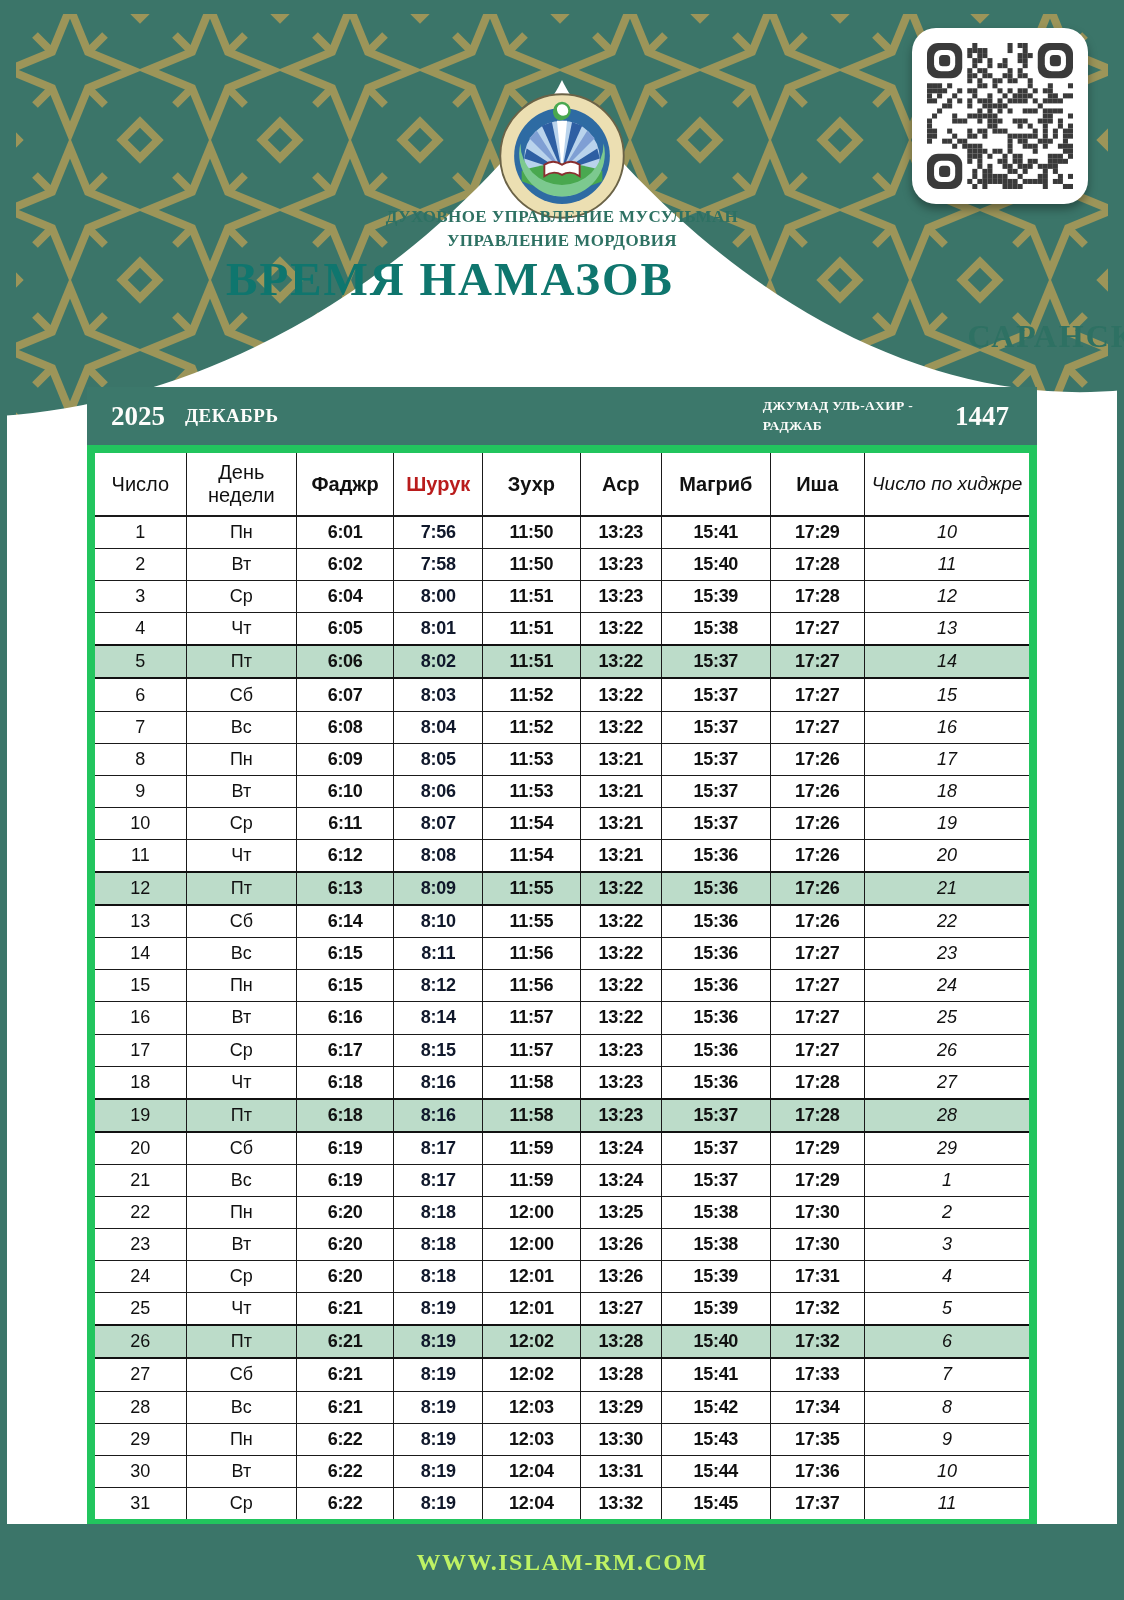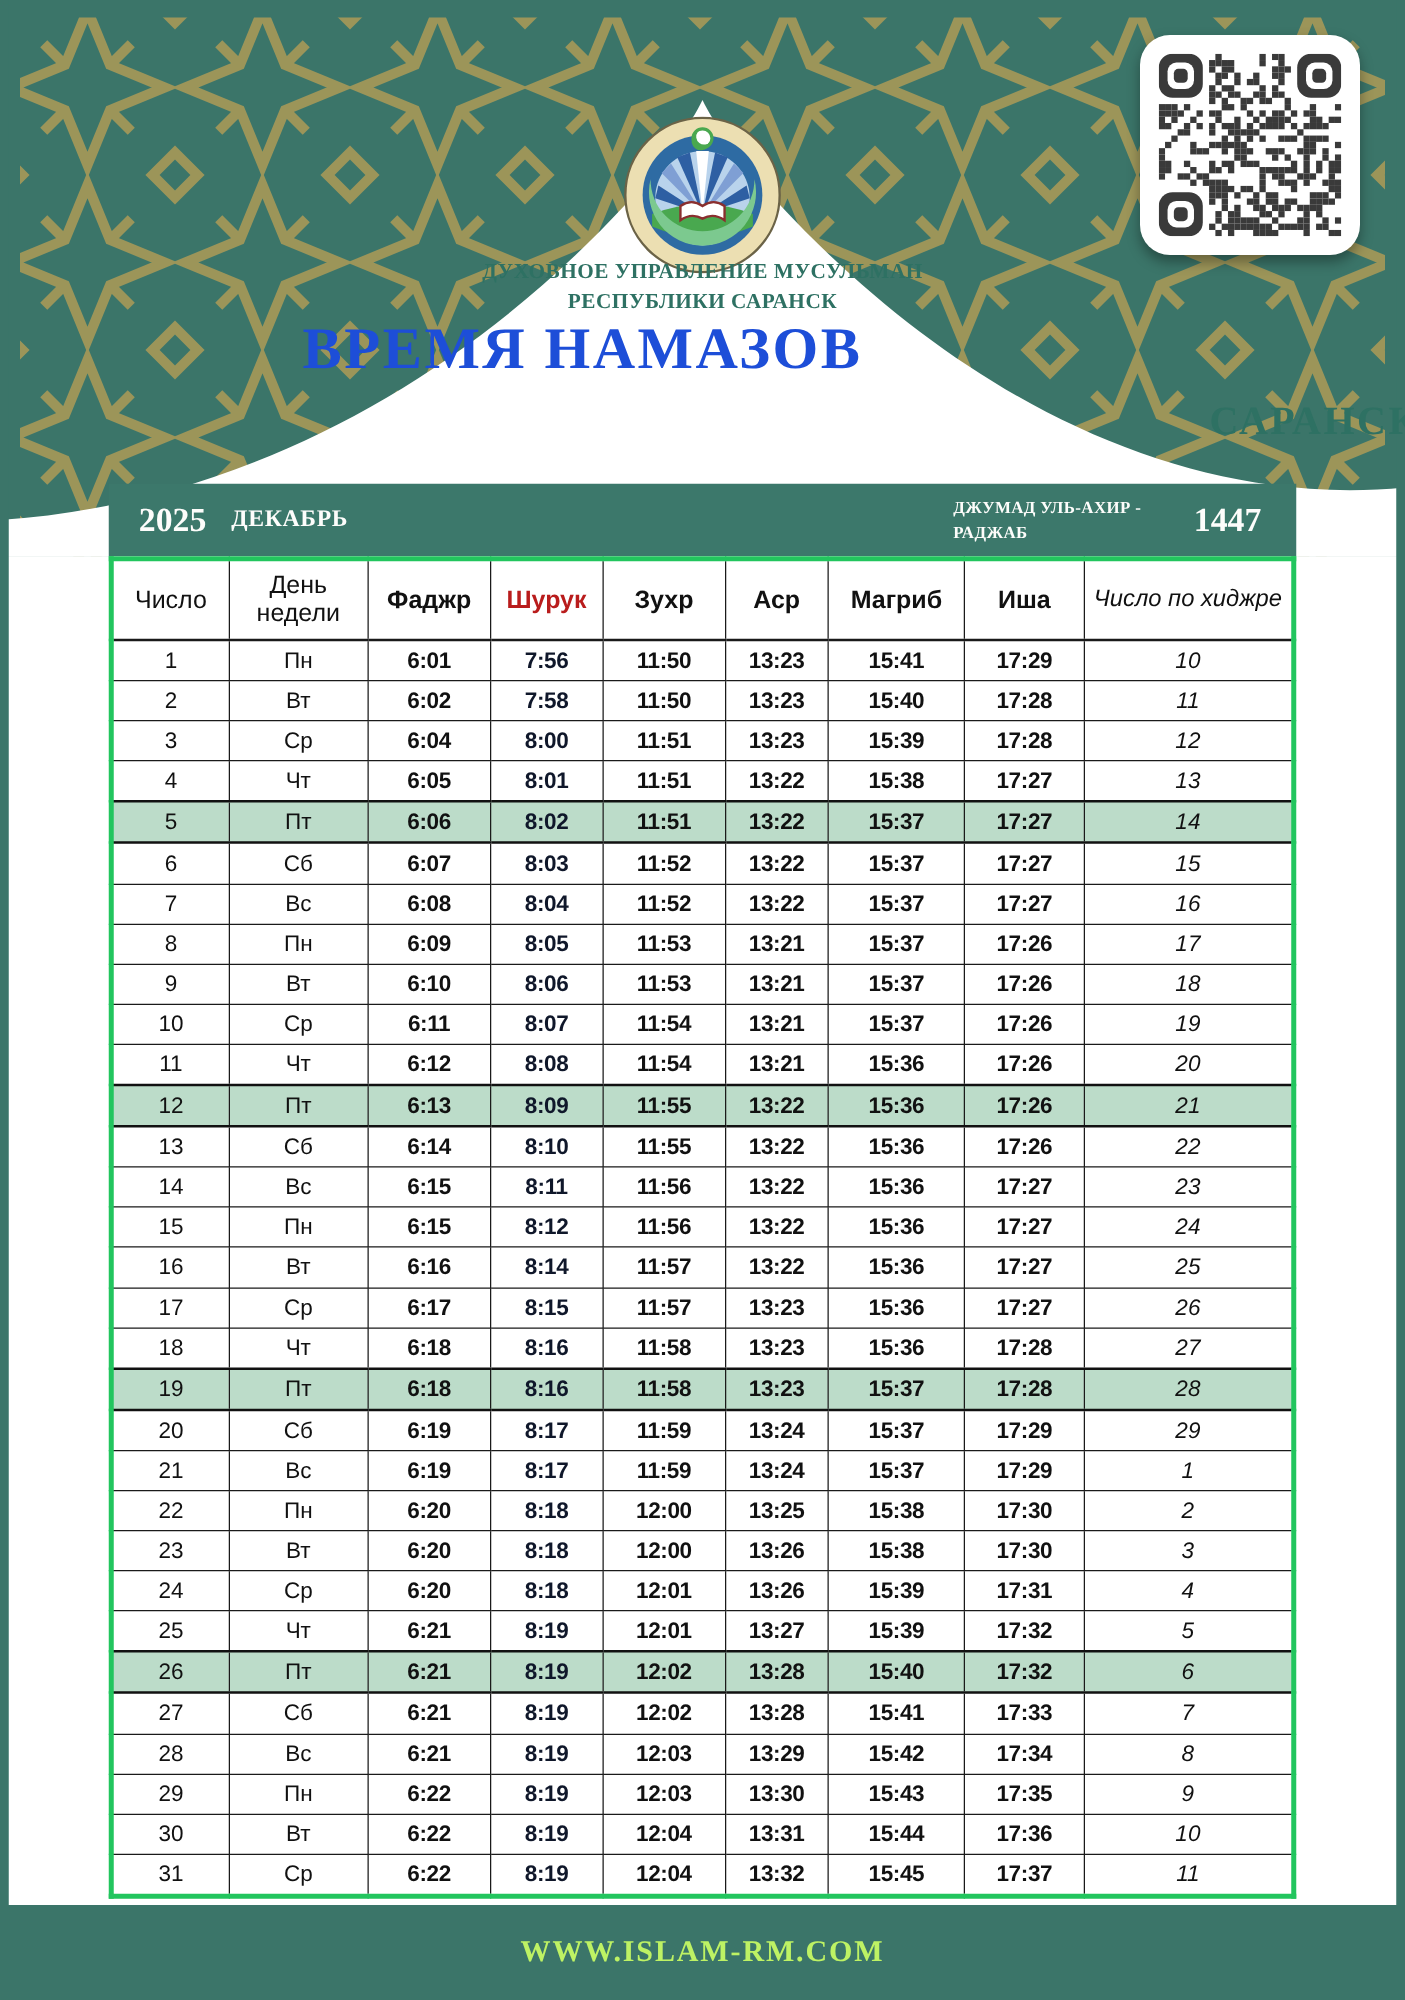--- a/index.html
+++ b/index.html
@@ -12,22 +12,22 @@
   .edge.left{left:0}.edge.right{right:0}
 
   
   .hdr{position:absolute;top:0;left:0;width:1124px;height:445px;z-index:1;}
   .hdr svg{display:block}
   .logo{position:absolute;top:93px;left:499px;width:126px;height:126px;z-index:4;}
   .org{position:absolute;left:0;width:1124px;text-align:center;z-index:4;
        font-family:"Liberation Serif",serif;font-weight:bold;color:#2e7163;}
   .org1{top:207px;font-size:17px;letter-spacing:.4px;}
   .org2{top:231px;font-size:17px;letter-spacing:.4px;}
-  .title{position:absolute;top:252px;left:16px;width:900px;text-align:center;z-index:4;
-       font-family:"Liberation Serif",serif;font-weight:bold;color:#1d4ed8;
+  .title{position:absolute;top:252px;left:0;width:900px;text-align:center;z-index:4;
+       font-family:"Liberation Serif",serif;font-weight:bold;color:#0f766e;
        font-size:47px;letter-spacing:2px;}
   .city{position:absolute;top:318px;left:12px;width:1124px;text-align:right;z-index:4;
        font-family:"Liberation Serif",serif;font-weight:bold;color:#2e7163;
        font-size:32px;letter-spacing:2px;}
 
   
   .qr-tile{position:absolute;top:28px;right:36px;width:176px;height:176px;z-index:5;
        background:#fff;border-radius:24px;box-shadow:0 5px 10px rgba(0,0,0,.35);
        display:flex;align-items:center;justify-content:center;}
   .qr-tile svg{width:146px;height:146px;}
@@ -35,21 +35,21 @@
   
   .cal{position:absolute;left:87px;top:387px;width:950px;z-index:4;}
   .band{background:#3c786b;color:#fdfdfb;height:58px;display:flex;align-items:center;
        font-family:"Liberation Serif",serif;font-weight:bold;}
   .band .year{font-size:27px;margin-left:24px;}
   .band .month{font-size:19px;margin-left:20px;letter-spacing:.5px;flex:1;}
   .band .hijri-months{font-size:13.5px;line-height:1.45;text-align:left;letter-spacing:.3px;}
   .band .hijri-year{font-size:27px;margin-left:42px;margin-right:28px;}
 
   table.pt{border-collapse:collapse;width:950px;table-layout:fixed;
-       border:4px solid #22c55e;background:#fff;}
+       border:8px solid #22c55e;background:#fff;}
   .pt th,.pt td{border-right:1px solid #1a1a1a;border-bottom:1px solid #1a1a1a;
        text-align:center;vertical-align:middle;padding:0;color:#111;}
   .pt th{height:62px;font-size:20px;font-weight:normal;line-height:1.15;background:#fff;
        border-bottom:2px solid #1a1a1a;}
   .pt th.time{font-weight:bold;}
   .pt th.shuruk{color:#b91c1c;}
   .pt th.hijri{font-style:italic;font-size:19px;}
   .pt td{height:31.1px;font-size:18px;}
   .pt td.plain{font-weight:normal;}
   .pt td.time{font-weight:bold;letter-spacing:-.3px;}
@@ -431,21 +431,21 @@
         <rect x="17" y="28" width="1" height="1"></rect>
         <rect x="18" y="28" width="1" height="1"></rect>
         <rect x="23" y="28" width="1" height="1"></rect>
         <rect x="27" y="28" width="1" height="1"></rect>
         <rect x="28" y="28" width="1" height="1"></rect>
       </g>
   </svg>
 </div>
 
 <div class="org org1">ДУХОВНОЕ УПРАВЛЕНИЕ МУСУЛЬМАН</div>
-<div class="org org2">РЕСПУБЛИКИ САРАНСК</div>
+<div class="org org2">УПРАВЛЕНИЕ МОРДОВИЯ</div>
 <div class="title">ВРЕМЯ НАМАЗОВ</div>
 <div class="city">САРАНСК</div>
 
 <div class="cal">
   <div class="band">
     <span class="year">2025</span>
     <span class="month">ДЕКАБРЬ</span>
     <span class="hijri-months">
       <span>ДЖУМАД УЛЬ-АХИР -</span><br>
       <span>РАДЖАБ</span>

